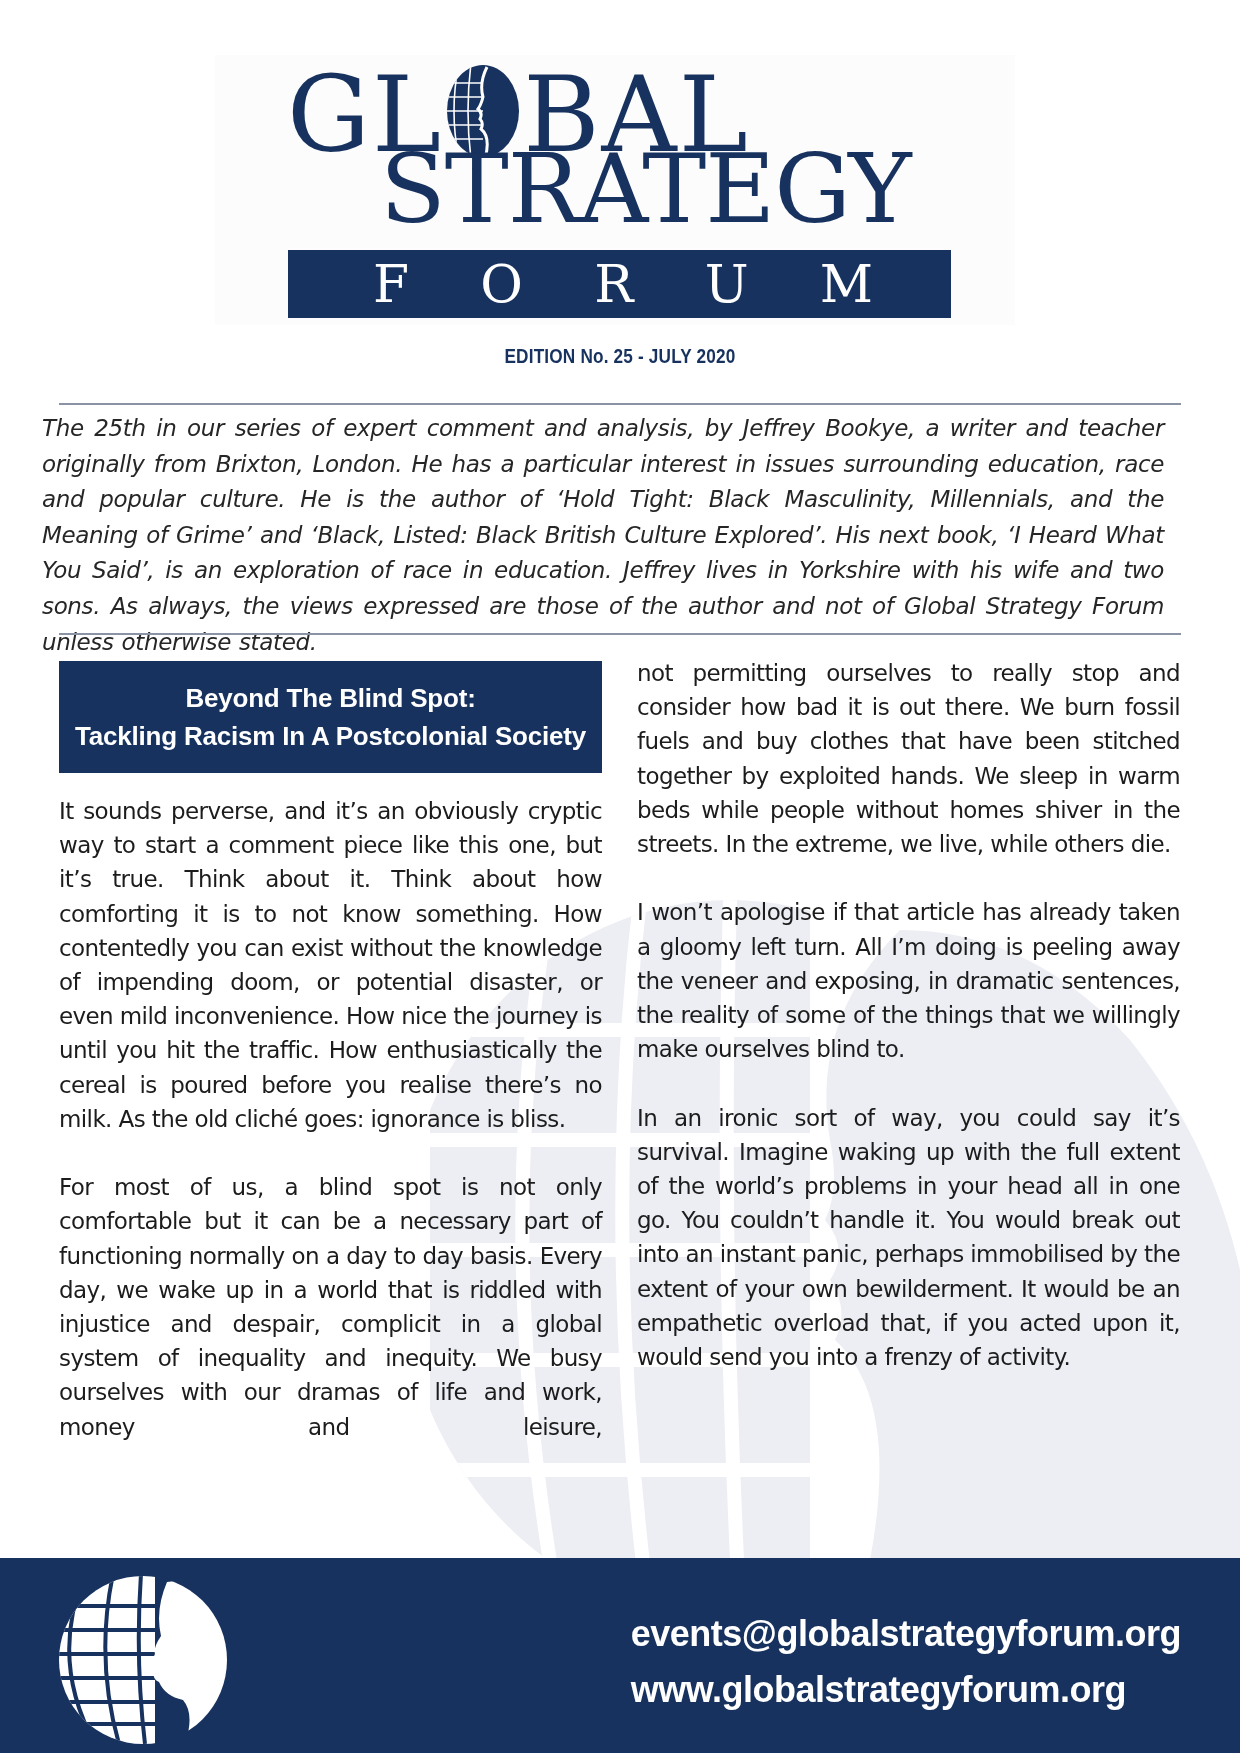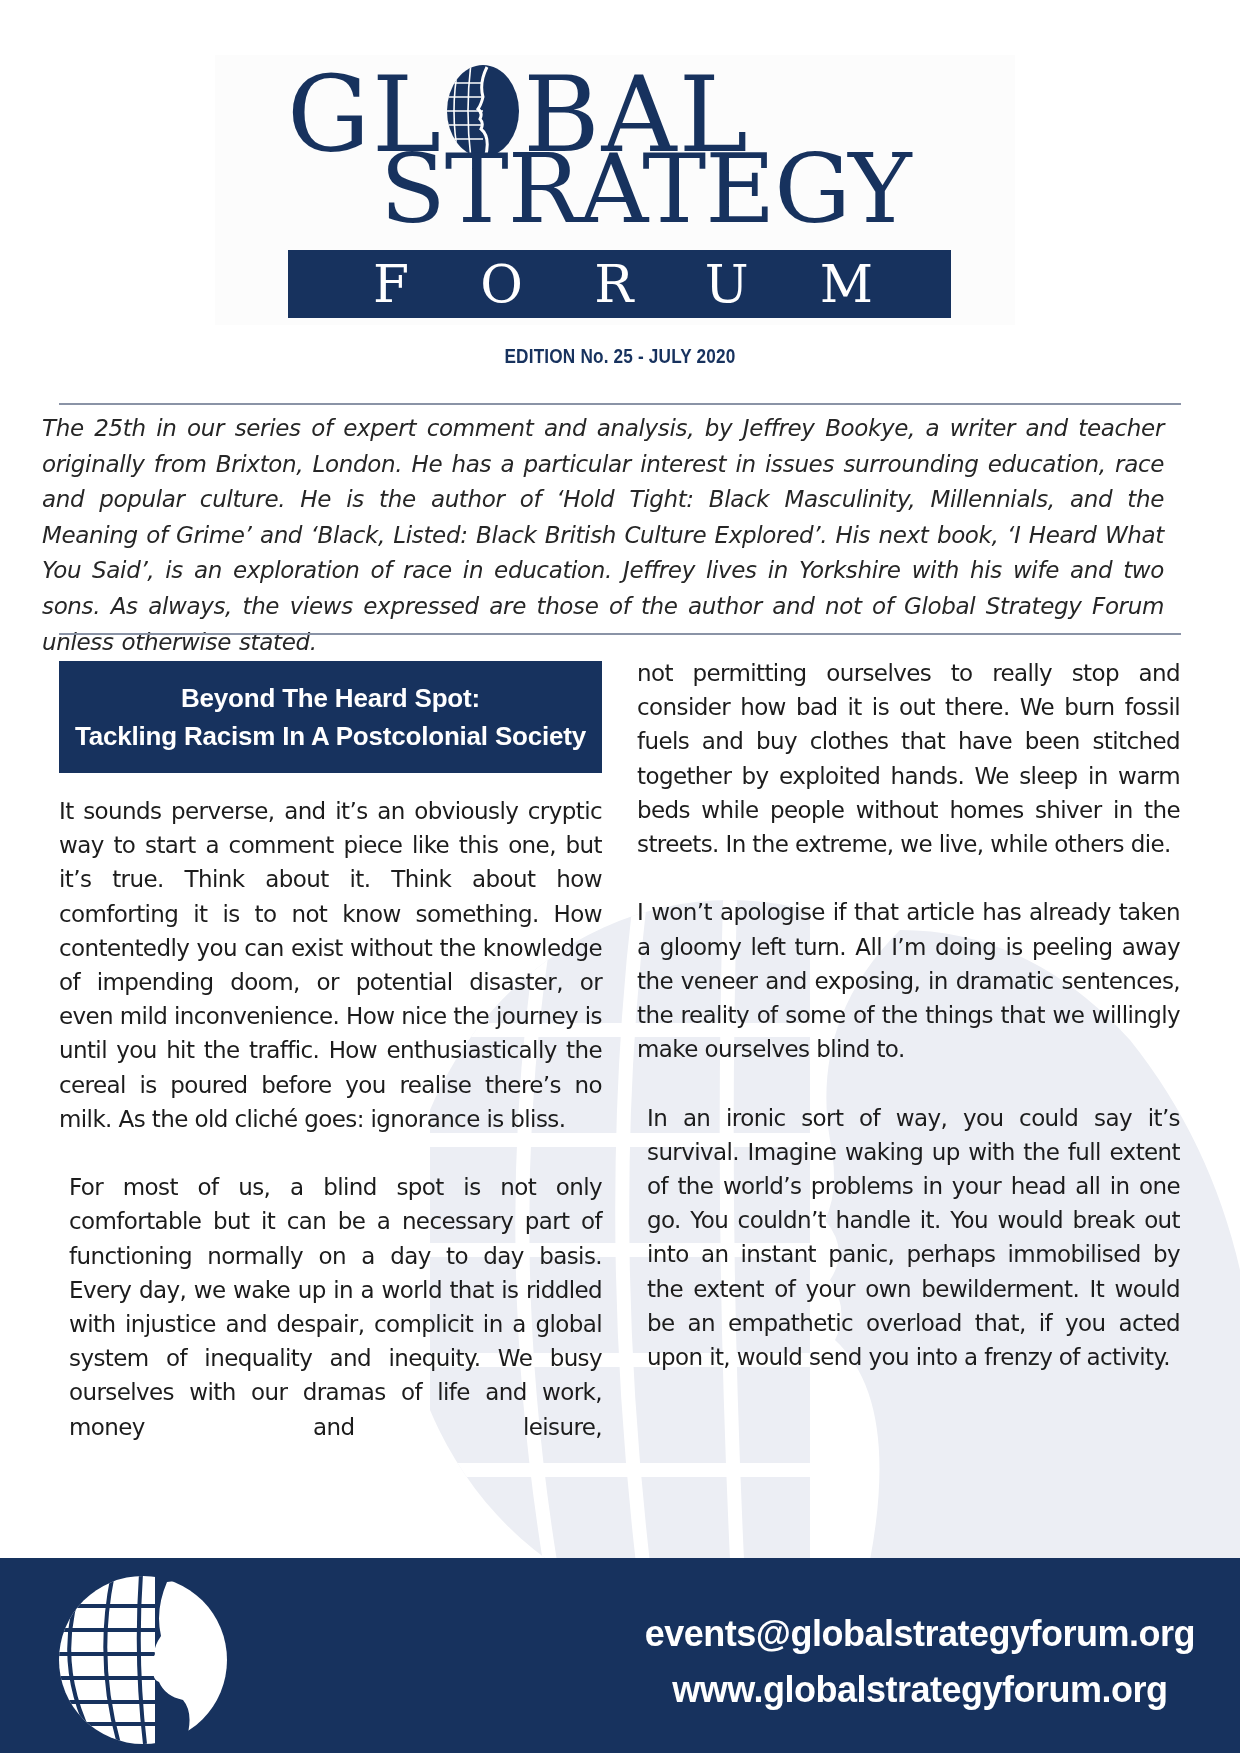--- a/index.html
+++ b/index.html
@@ -25,29 +25,29 @@
   .rule.top { top: 403px; }
   .rule.bottom { top: 633px; }
 
   .intro { position: absolute; left: 42px; top: 411px; width: 1122px; font-family: "DejaVu Sans", sans-serif; font-style: italic; font-size: 23px; line-height: 35.6px; color: #262626; text-align: justify; text-align-last: left; z-index: 1; letter-spacing: -0.35px; word-spacing: 1px; }
 
   .title-box { position: absolute; left: 59px; top: 661px; width: 543px; height: 112px; background: #17325e; color: #ffffff; display: flex; flex-direction: column; justify-content: center; align-items: center; z-index: 1; }
   .title-box div { font-family: "Liberation Sans", sans-serif; font-weight: bold; font-size: 26px; line-height: 38px; text-align: center; letter-spacing: -0.2px; }
 
   .col { position: absolute; z-index: 1; width: 543px; font-family: "DejaVu Sans", sans-serif; font-size: 23px; line-height: 34.2px; color: #1c1c1c; text-align: justify; letter-spacing: -0.6px; }
   .col p { margin-bottom: 34.2px; }
-  .col p:last-child { margin-bottom: 0; margin-left: 10px; }
+  .col p:last-child { margin-bottom: 0; }
   .col-left { left: 59px; top: 794px; }
   .col-right { left: 637px; top: 656px; }
   .col-right p.last-open { text-align-last: justify; }
 
   
   .footer { position: absolute; left: 0; top: 1558px; width: 1240px; height: 195px; background: #17325e; z-index: 2; }
   .footer-logo { position: absolute; left: 55px; top: 16px; width: 175px; height: 170px; }
-  .footer-contact { position: absolute; right: 45px; top: 48px; text-align: center; }
+  .footer-contact { position: absolute; right: 59px; top: 48px; text-align: left; }
   .footer-contact div { font-family: "Liberation Sans", sans-serif; font-weight: bold; color: #ffffff; font-size: 36px; line-height: 56px; letter-spacing: -0.5px; }
 </style>
 </head>
 <body>
 
 <div class="page">
 
   <svg class="watermark" viewBox="0 0 860 720">
     <defs>
       <clipPath id="wmclip">
@@ -101,21 +101,21 @@
     </div>
   </div>
 
   <div class="edition">EDITION No. 25 - JULY 2020</div>
 
   <div class="rule top"></div>
   <p class="intro">The 25th in our series of expert comment and analysis, by Jeffrey Bookye, a writer and teacher originally from Brixton, London. He has a particular interest in issues surrounding education, race and popular culture. He is the author of ‘Hold Tight: Black Masculinity, Millennials, and the Meaning of Grime’ and ‘Black, Listed: Black British Culture Explored’. His next book, ‘I Heard What You Said’, is an exploration of race in education. Jeffrey lives in Yorkshire with his wife and two sons. As always, the views expressed are those of the author and not of Global Strategy Forum unless otherwise stated.</p>
   <div class="rule bottom"></div>
 
   <div class="title-box">
-    <div>Beyond The Heard Spot:</div>
+    <div>Beyond The Blind Spot:</div>
     <div>Tackling Racism In A Postcolonial Society</div>
   </div>
 
   <div class="col col-left">
     <p>It sounds perverse, and it’s an obviously cryptic way to start a comment piece like this one, but it’s true. Think about it. Think about how comforting it is to not know something. How contentedly you can exist without the knowledge of impending doom, or potential disaster, or even mild inconvenience. How nice the journey is until you hit the traffic. How enthusiastically the cereal is poured before you realise there’s no milk. As the old cliché goes: ignorance is bliss.</p>
     <p style="text-align-last: justify;">For most of us, a blind spot is not only comfortable but it can be a necessary part of functioning normally on a day to day basis. Every day, we wake up in a world that is riddled with injustice and despair, complicit in a global system of inequality and inequity. We busy ourselves with our dramas of life and work, money and leisure,</p>
   </div>
 
   <div class="col col-right">
     <p>not permitting ourselves to really stop and consider how bad it is out there. We burn fossil fuels and buy clothes that have been stitched together by exploited hands. We sleep in warm beds while people without homes shiver in the streets. In the extreme, we live, while others die.</p>

